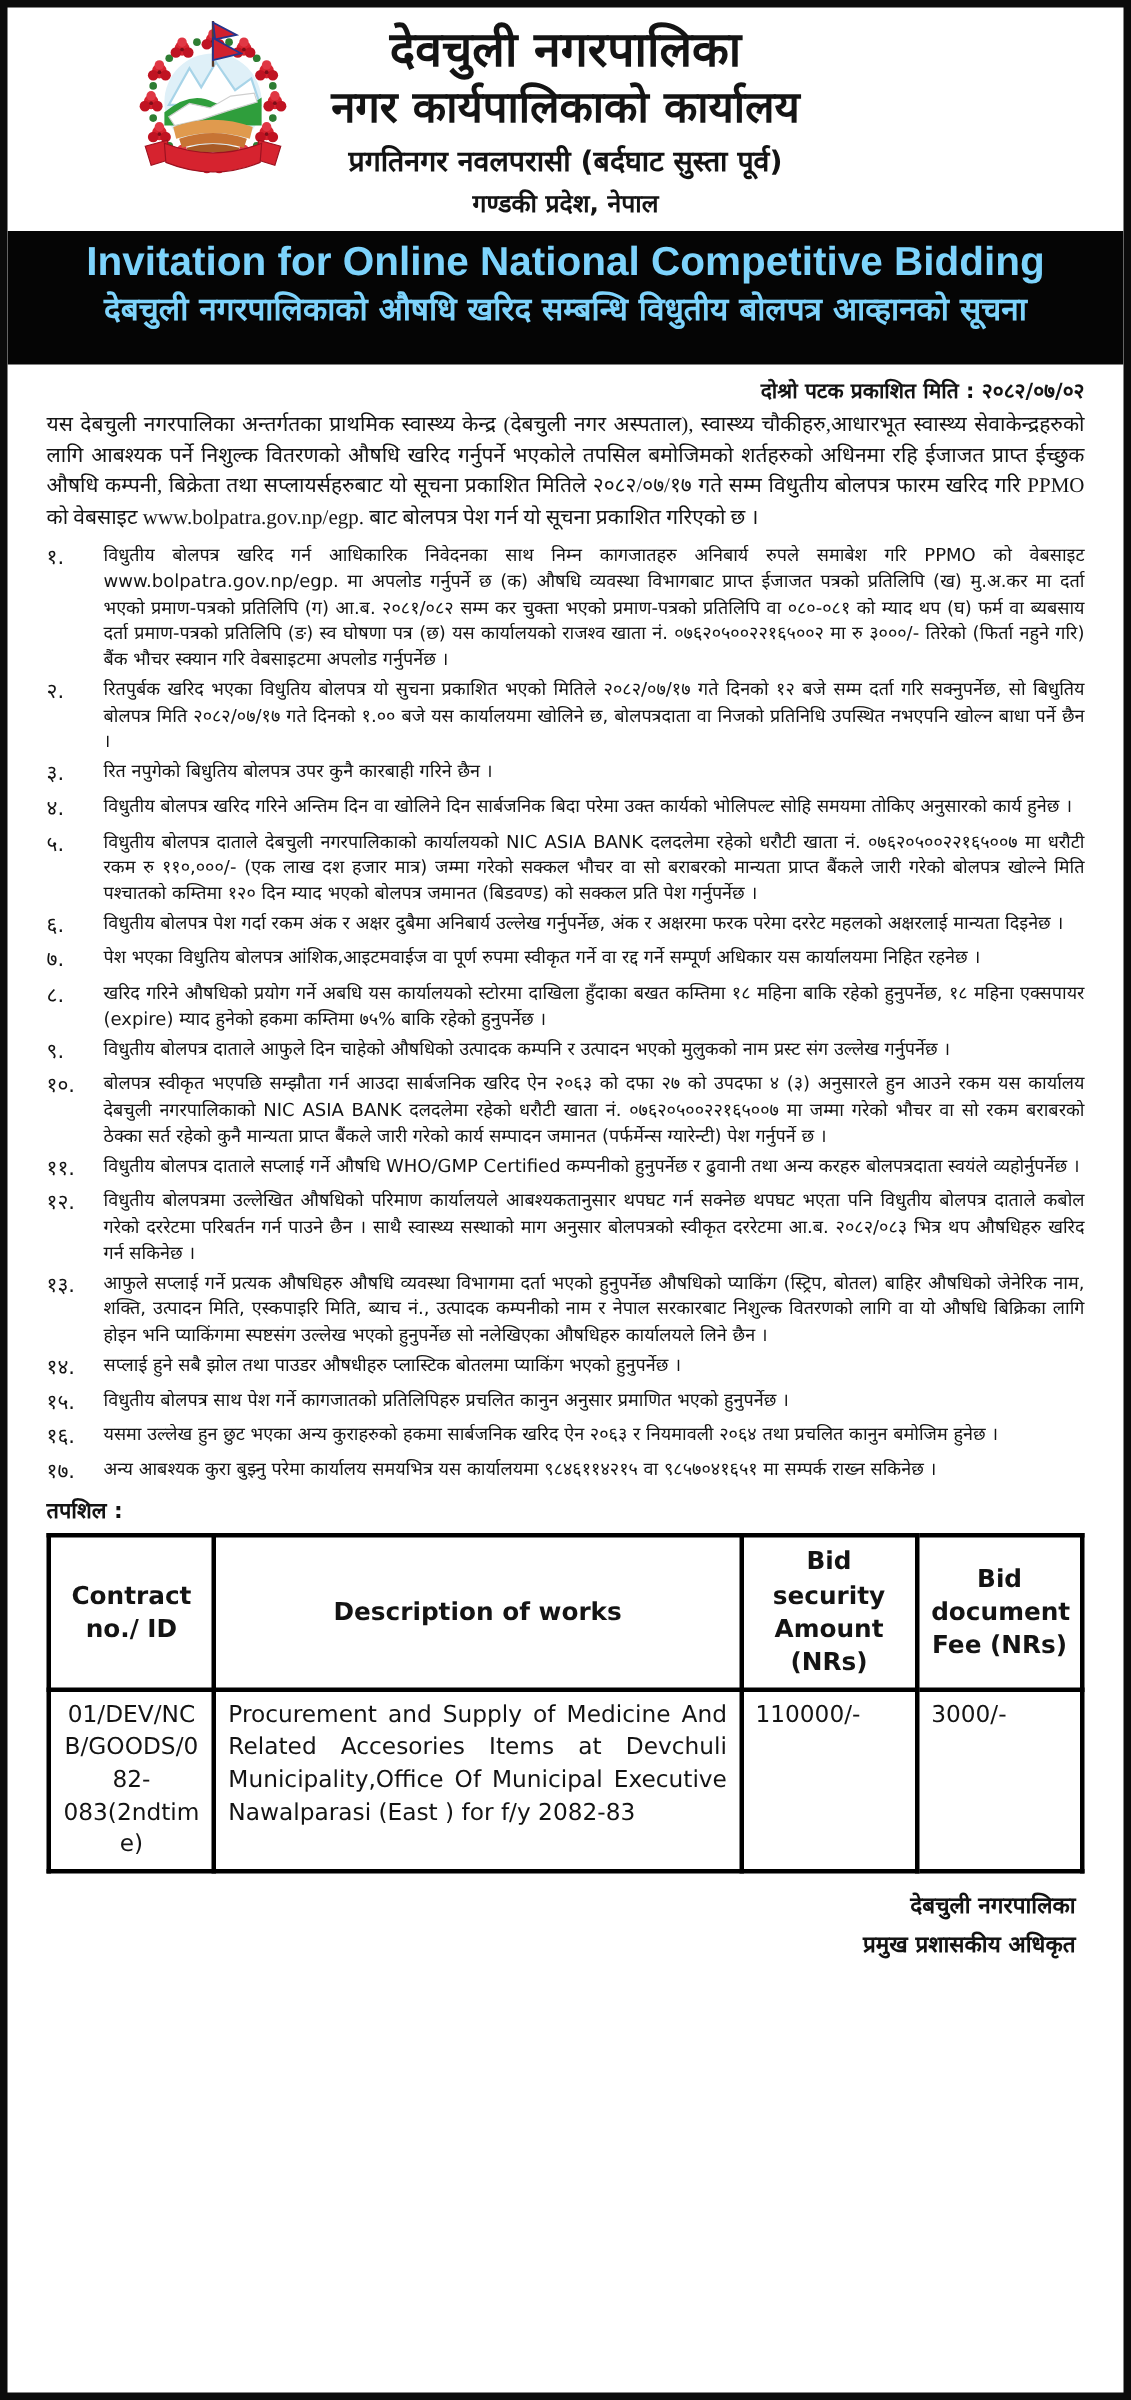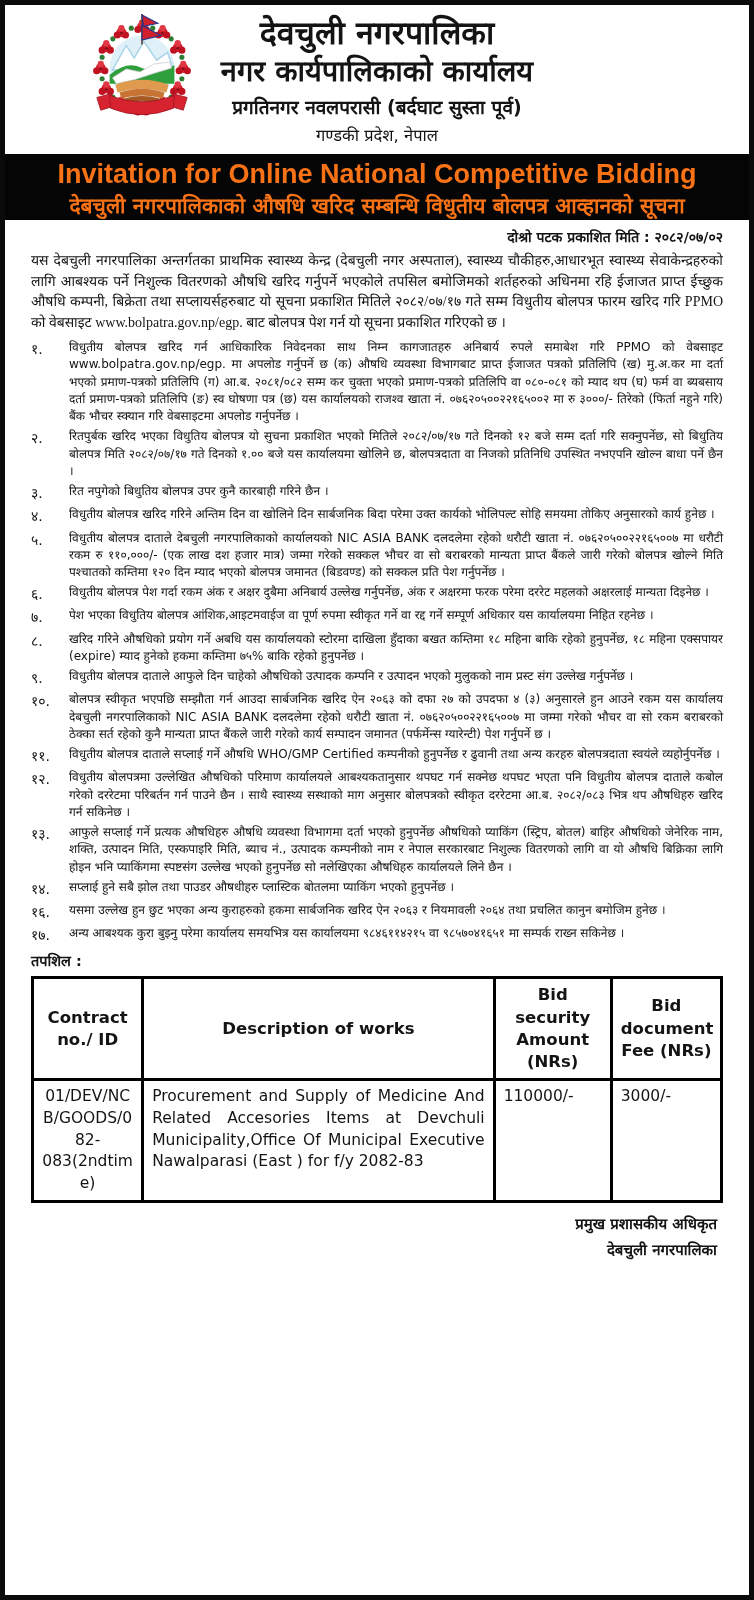--- a/index.html
+++ b/index.html
@@ -7,23 +7,23 @@
     width:754px;height:1600px;box-sizing:border-box;position:relative;
     background:#ffffff;border:5px solid #0b0b0b;overflow:hidden;
     font-family:"DejaVu Sans","Liberation Sans",sans-serif;color:#141414;
   }
   
   .header{position:relative;text-align:center;padding:8px 0 2px;}
   .emblem{position:absolute;left:78px;top:8px;width:118px;height:110px;}
   .t1{font-size:32px;font-weight:bold;line-height:1.25;}
   .t2{font-size:29px;font-weight:bold;line-height:1.3;}
   .t3{font-size:19px;font-weight:bold;margin-top:3px;}
-  .t4{font-size:16.5px;font-weight:normal;margin-top:3px;}
-  
-  .banner{background:#050505;color:#f97316;text-align:center;padding:4px 6px 1px;margin-top:6px;}
+  .t4{font-size:16.5px;font-weight:bold;margin-top:3px;}
+  
+  .banner{background:#050505;color:#7dd3fc;text-align:center;padding:4px 6px 24px;margin-top:6px;}
   .b1{font-size:27px;font-weight:bold;font-family:"Liberation Sans","DejaVu Sans",sans-serif;line-height:1.2;}
   .b2{font-size:21px;font-weight:bold;margin-top:3px;line-height:1.25;}
   
   .content{padding:3px 26px 0 26px;}
   .date-line{text-align:right;font-weight:bold;font-size:14px;margin:4px 0 5px;}
   .intro{text-align:justify;font-size:14px;line-height:1.46;margin:0 0 6px 0;font-family:Liberation Serif, serif;}
   .items{margin:0;}
   .item{display:flex;margin-bottom:3px;}
   .num{flex:0 0 38px;width:38px;font-size:14px;line-height:1.44;}
   .txt{flex:1;text-align:justify;font-size:12px;line-height:1.44;}
@@ -175,20 +175,24 @@
           <span class="num">१२.</span>
           <span class="txt">विधुतीय बोलपत्रमा उल्लेखित औषधिको परिमाण कार्यालयले आबश्यकतानुसार थपघट गर्न सक्नेछ थपघट भएता पनि विधुतीय बोलपत्र दाताले कबोल गरेको दररेटमा परिबर्तन गर्न पाउने छैन । साथै स्वास्थ्य सस्थाको माग अनुसार बोलपत्रको स्वीकृत दररेटमा आ.ब. २०८२/०८३ भित्र थप औषधिहरु खरिद गर्न सकिनेछ ।</span>
         </div>
         <div class="item">
           <span class="num">१३.</span>
           <span class="txt">आफुले सप्लाई गर्ने प्रत्यक औषधिहरु औषधि व्यवस्था विभागमा दर्ता भएको हुनुपर्नेछ औषधिको प्याकिंग (स्ट्रिप, बोतल) बाहिर औषधिको जेनेरिक नाम, शक्ति, उत्पादन मिति, एस्कपाइरि मिति, ब्याच नं., उत्पादक कम्पनीको नाम र नेपाल सरकारबाट निशुल्क वितरणको लागि वा यो औषधि बिक्रिका लागि होइन भनि प्याकिंगमा स्पष्टसंग उल्लेख भएको हुनुपर्नेछ सो नलेखिएका औषधिहरु कार्यालयले लिने छैन ।</span>
         </div>
         <div class="item">
           <span class="num">१४.</span>
           <span class="txt">सप्लाई हुने सबै झोल तथा पाउडर औषधीहरु प्लास्टिक बोतलमा प्याकिंग भएको हुनुपर्नेछ ।</span>
+        </div>
+        <div class="item">
+          <span class="num">१५.</span>
+          <span class="txt">विधुतीय बोलपत्र साथ पेश गर्ने कागजातको प्रतिलिपिहरु प्रचलित कानुन अनुसार प्रमाणित भएको हुनुपर्नेछ ।</span>
         </div>
         <div class="item">
           <span class="num">१६.</span>
           <span class="txt">यसमा उल्लेख हुन छुट भएका अन्य कुराहरुको हकमा सार्बजनिक खरिद ऐन २०६३ र नियमावली २०६४ तथा प्रचलित कानुन बमोजिम हुनेछ ।</span>
         </div>
         <div class="item">
           <span class="num">१७.</span>
           <span class="txt">अन्य आबश्यक कुरा बुझ्नु परेमा कार्यालय समयभित्र यस कार्यालयमा ९८४६११४२१५ वा ९८५७०४१६५१ मा सम्पर्क राख्न सकिनेछ ।</span>
         </div>
       </div>
@@ -214,17 +218,17 @@
         <tr>
           <td class="c-contract">01/DEV/NCB/GOODS/082-083(2ndtime)</td>
           <td class="c-desc">Procurement and Supply of Medicine And Related Accesories Items at Devchuli Municipality,Office Of Municipal Executive Nawalparasi (East ) for f/y 2082-83</td>
           <td class="c-security">110000/-</td>
           <td class="c-fee">3000/-</td>
         </tr>
       </tbody>
     </table>
 
     <div class="signature">
+      <div>देबचुली नगरपालिका</div>
       <div>प्रमुख प्रशासकीय अधिकृत</div>
-      <div>देबचुली नगरपालिका</div>
     </div>
   </div>
 </div>
 
 </body></html>

